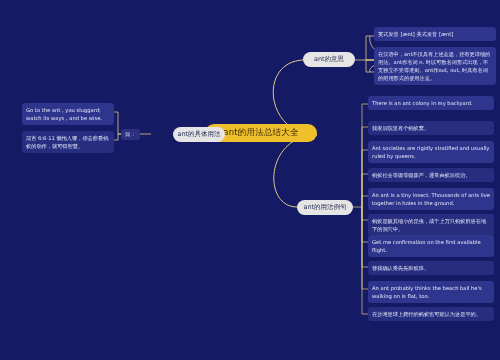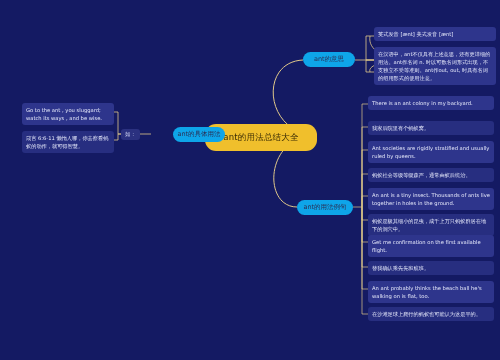--- a/index.html
+++ b/index.html
@@ -17,34 +17,34 @@
   svg.edges {
     position: absolute; left: 0; top: 0;
     width: 500px; height: 360px;
     pointer-events: none;
   }
 
   
   .root-node {
     position: absolute;
     left: 205px; top: 124px;
-    width: 112px; height: 27px;
+    width: 112px; height: 18px;
     background: #f0bf2c;
     border-radius: 11px;
     display: flex; align-items: center; justify-content: center;
     color: #3a2c05;
     font-size: 8.5px;
     letter-spacing: .2px;
     white-space: nowrap;
   }
 
   
   .branch-node {
     position: absolute;
-    background: #0ea5e9;
+    background: #e5e5e5;
     border-radius: 9px;
     display: flex; align-items: center; justify-content: center;
     color: #2b2f55;
     font-size: 6.5px;
     height: 15px;
     padding: 0 6px;
     white-space: nowrap;
   }
   #branch-meaning { left: 303px; top: 52px; width: 52px; }
   #branch-usage   { left: 151px; top: 127px; width: 52px; margin-left: 22px; }

